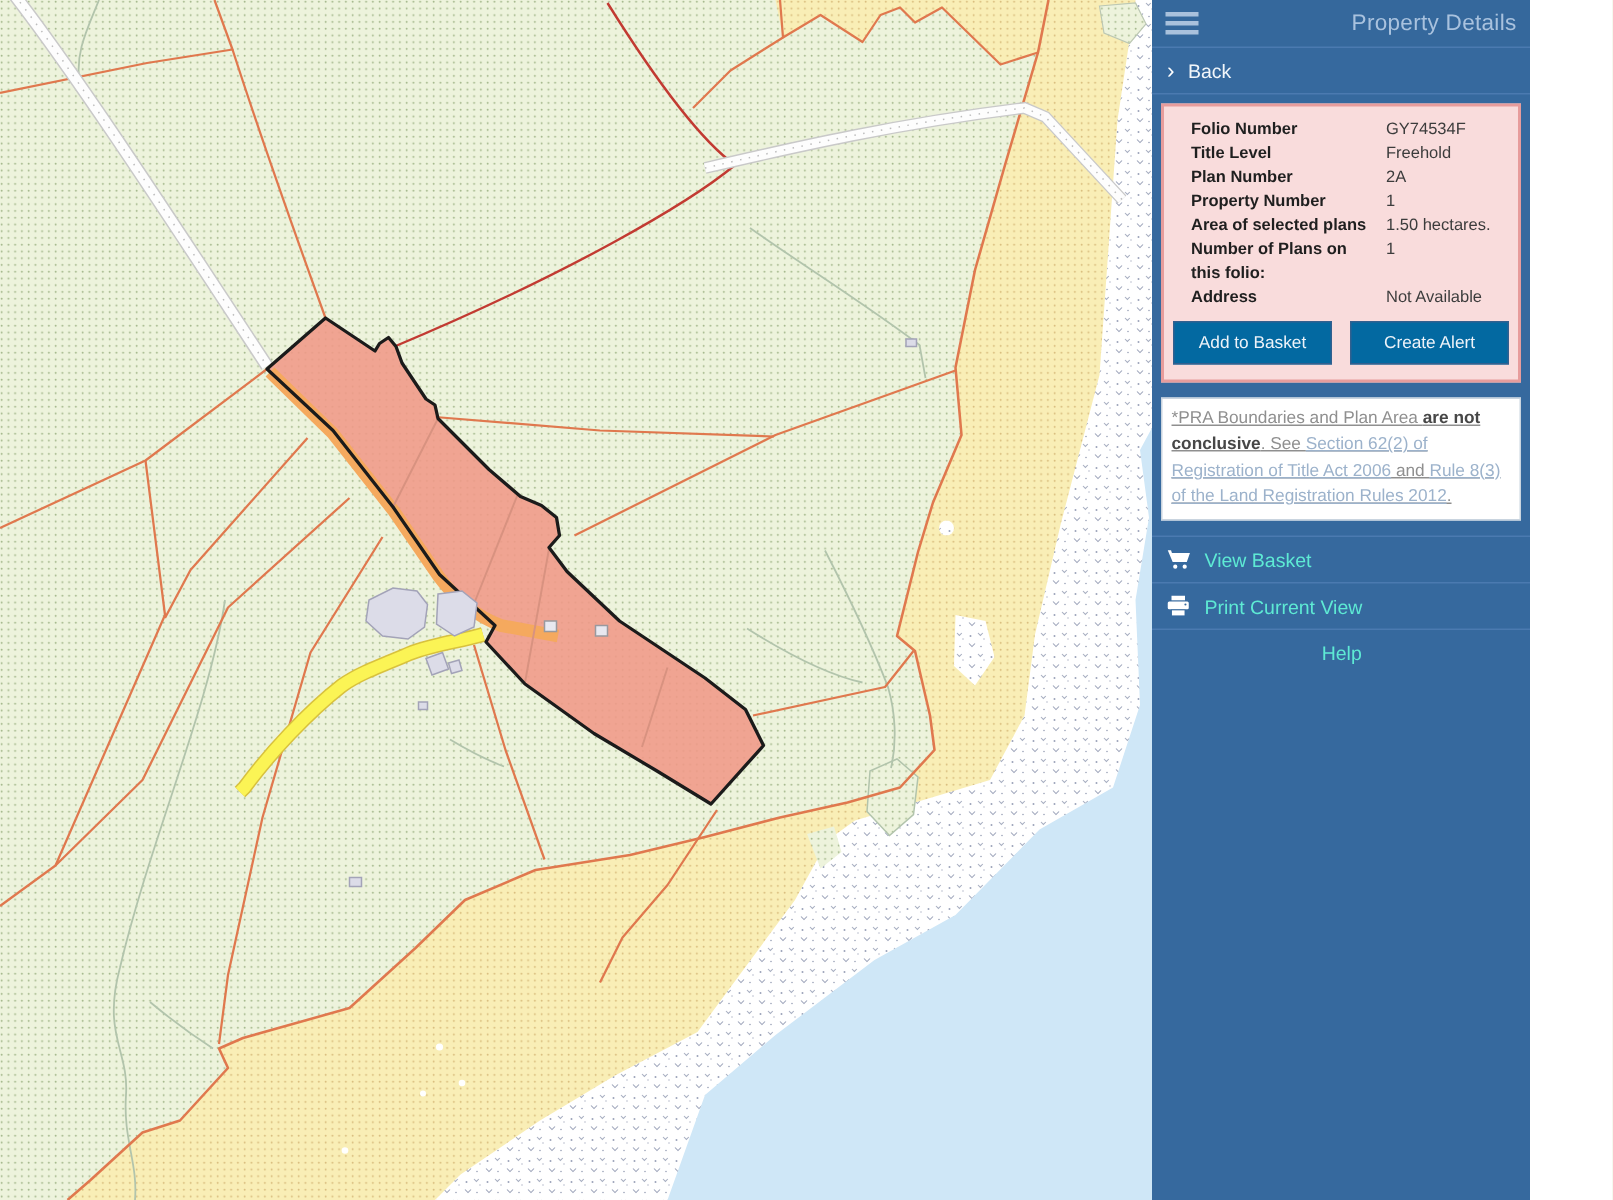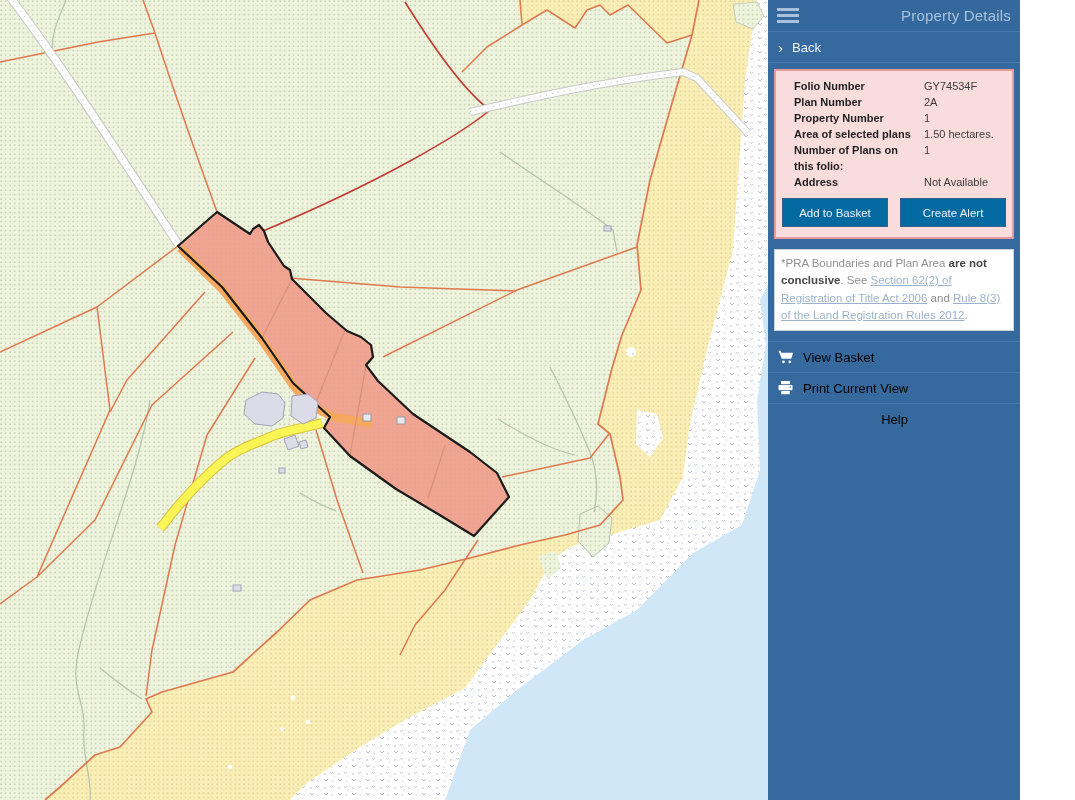--- a/index.html
+++ b/index.html
@@ -16,26 +16,26 @@
   .back-row{height:30px;border-top:1px solid #4b7ab0;border-bottom:1px solid #4b7ab0;display:flex;align-items:center;padding:0 10px;font-size:13px;color:#f2f6fa;cursor:pointer;}
   .back-chevron{font-size:15px;margin-right:9px;color:#fff;line-height:1;}
 
   .folio-panel{margin:6px;background:#f9dcdc;border:2px solid #e79c9c;padding:7px 6px 10px 6px;color:#333;}
   .f-row{display:flex;font-size:11px;line-height:16px;margin-left:12px;}
   .f-lbl{width:126px;flex:none;font-weight:bold;color:#1f1f1f;padding-right:4px;}
   .f-val{color:#3c3c3c;}
   .f-btns{display:flex;gap:12px;margin-top:8px;}
   .f-btns button{flex:1;height:29px;background:#0369a1;border:1px solid #32608f;color:#eef3f9;font-size:11.5px;font-family:"Liberation Sans",sans-serif;cursor:pointer;}
 
-  .disclaimer{margin:10px 6px;background:#fff;border:1px solid #c9d4df;padding:5px 6px 6px 6px;font-size:11.5px;color:#8f8f8f;line-height:1.5;}
+  .disclaimer{margin:10px 6px;background:#fff;border:1px solid #c9d4df;padding:5px 6px 6px 6px;font-size:11.5px;color:#8f8f8f;line-height:1.5;text-decoration:underline;}
   .disclaimer b{color:#474747;}
   .disclaimer a{color:#9cb2cb;text-decoration:underline;cursor:pointer;}
 
   .menu{margin-top:4px;}
-  .menu-item{height:30px;border-top:1px solid #4b7ab0;display:flex;align-items:center;padding:0 10px;font-size:13px;color:#000000;cursor:pointer;}
+  .menu-item{height:30px;border-top:1px solid #4b7ab0;display:flex;align-items:center;padding:0 10px;font-size:13px;color:#5eead4;cursor:pointer;}
   .menu-item .mi-icon{width:18px;height:15px;margin-right:7px;flex:none;display:flex;align-items:center;}
   .menu-item.no-icon{padding-left:11px;justify-content:center;}
 </style>
 </head>
 <body>
 
 <div class="app">
 
   <div class="map-wrap">
     <svg width="803" height="800" viewBox="0 0 803 800">
@@ -175,20 +175,24 @@
       <span class="back-chevron">›</span>
       <span>Back</span>
     </div>
 
     <div class="folio-panel">
       <div class="f-row">
         <span class="f-lbl">Folio Number</span>
         <span class="f-val">GY74534F</span>
       </div>
       <div class="f-row">
+        <span class="f-lbl">Title Level</span>
+        <span class="f-val">Freehold</span>
+      </div>
+      <div class="f-row">
         <span class="f-lbl">Plan Number</span>
         <span class="f-val">2A</span>
       </div>
       <div class="f-row">
         <span class="f-lbl">Property Number</span>
         <span class="f-val">1</span>
       </div>
       <div class="f-row">
         <span class="f-lbl">Area of selected plans</span>
         <span class="f-val">1.50 hectares.</span>

